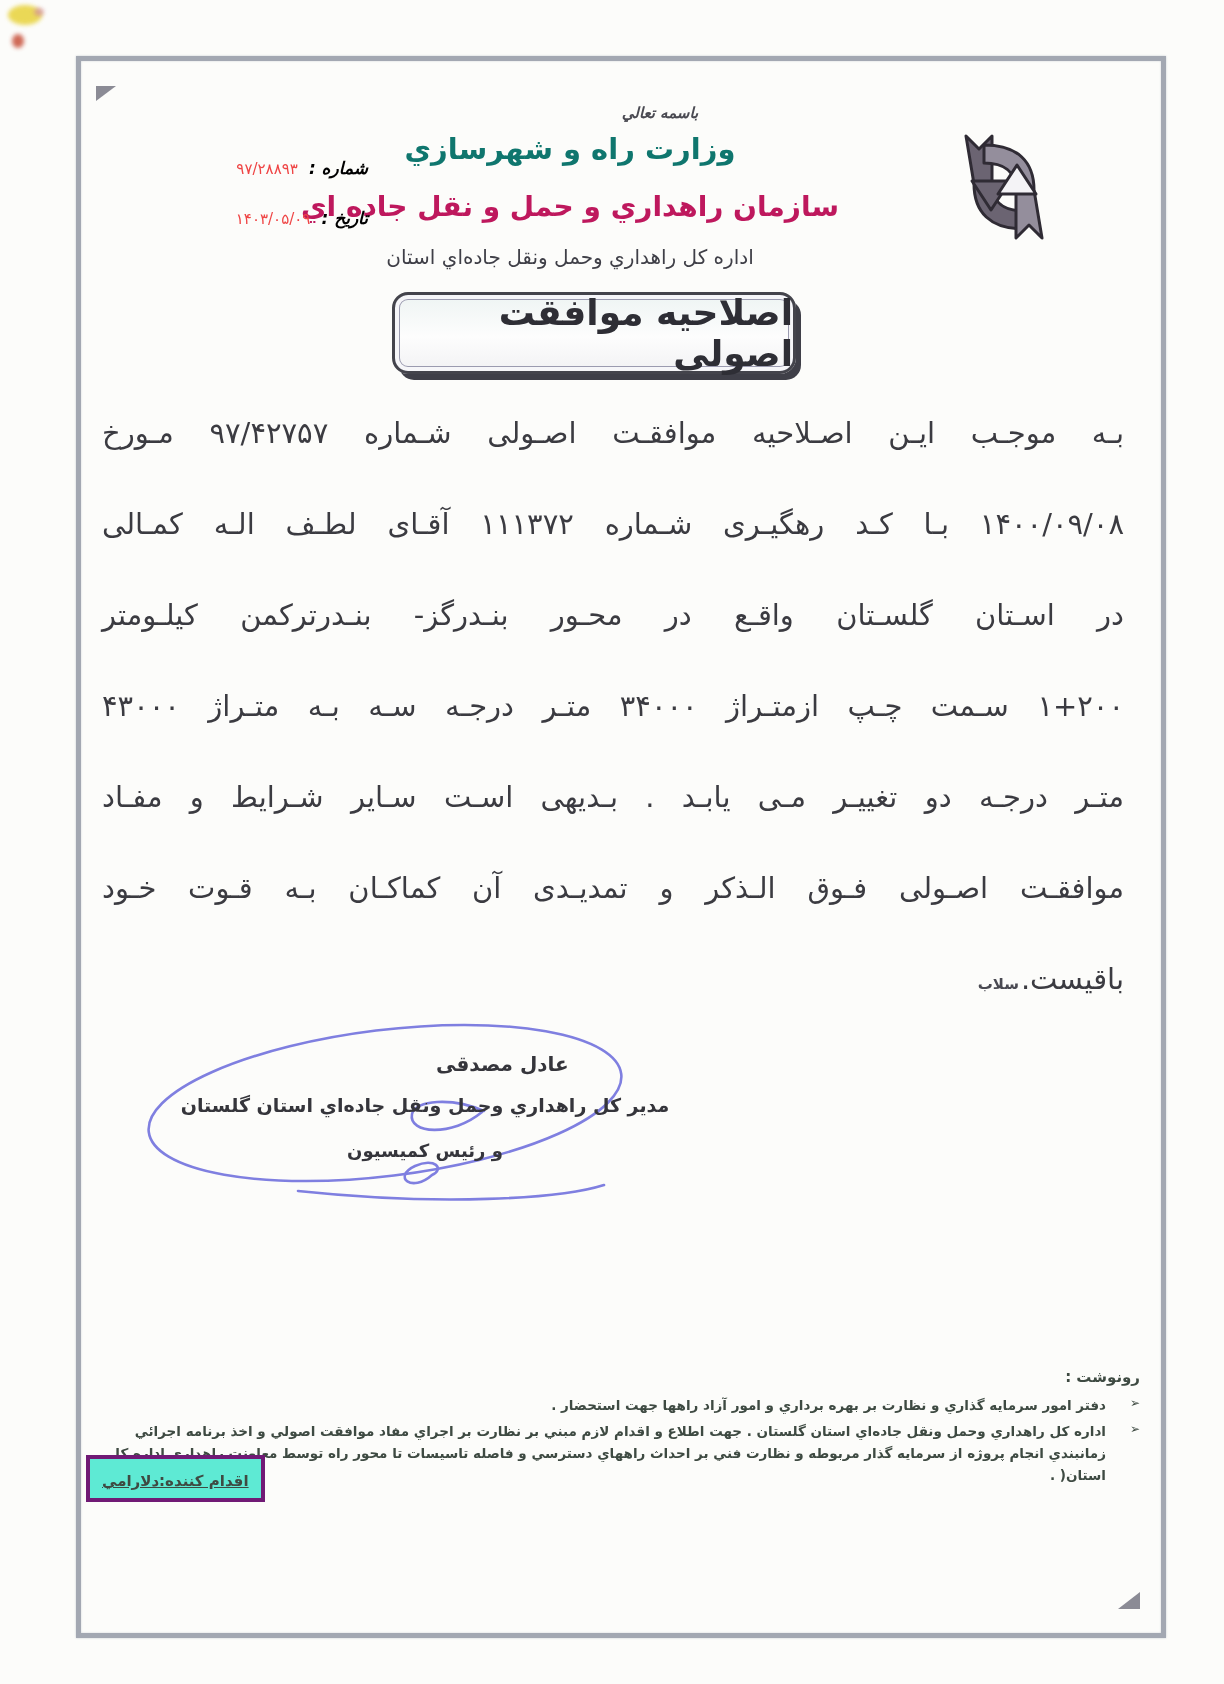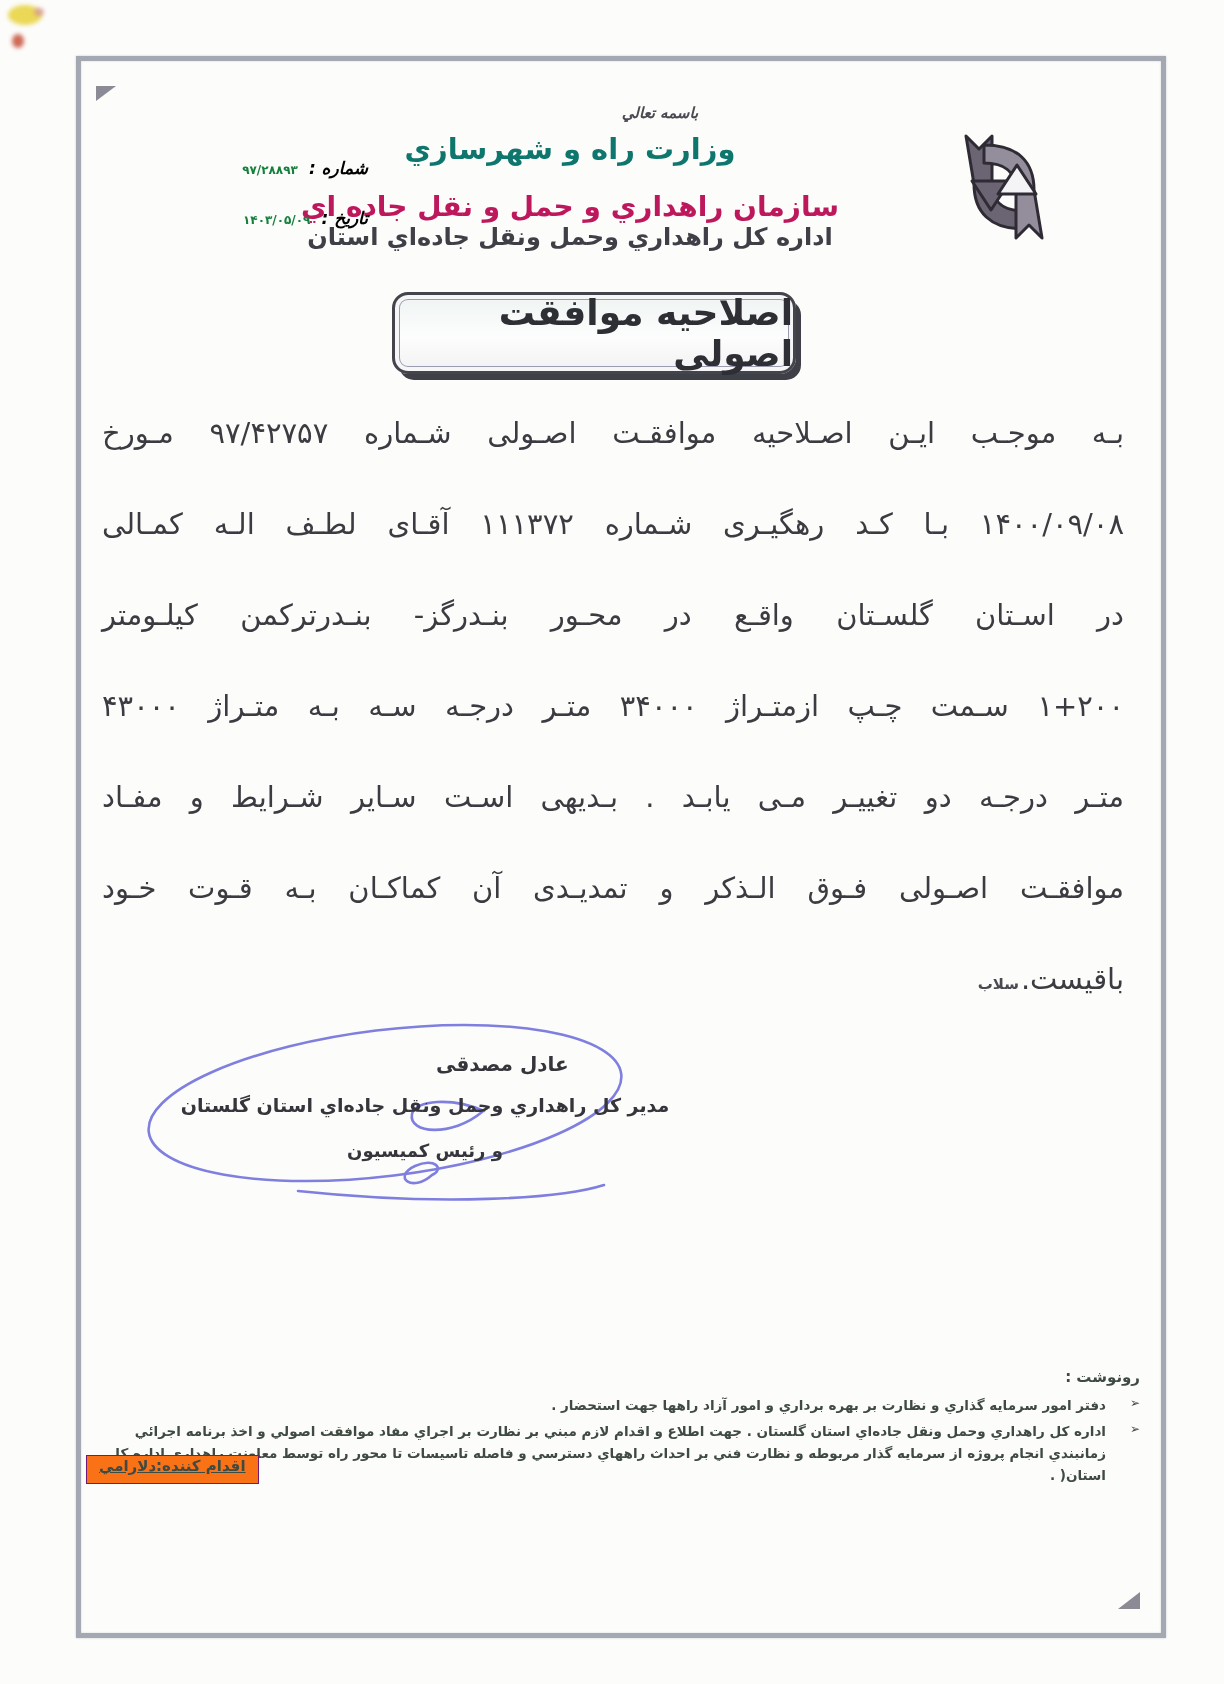--- a/index.html
+++ b/index.html
@@ -31,28 +31,28 @@
   .bismillah {
     position:absolute; left:600px; top:104px; width:120px;
     text-align:center; font-size:15px; font-weight:bold; font-style:italic;
     color:#4a4a52;
   }
   .head-center {
     position:absolute; left:300px; top:132px; width:540px; text-align:center;
   }
   .ministry { font-size:29px; font-weight:bold; color:#0f766e; }
   .organization { font-size:28px; font-weight:bold; color:#be185d; margin-top:24px; }
-  .department { font-size:24px; font-weight:bold; color:#3f3f47; margin-top:0; }
+  .department { font-size:20px; font-weight:normal; color:#3f3f47; margin-top:22px; }
 
   .meta {
     position:absolute; left:128px; top:158px; width:240px; direction:rtl;
   }
   .meta-row { margin-bottom:30px; white-space:nowrap; }
   .meta-label { font-size:17px; font-weight:bold; font-style:italic; color:#000000; }
-  .meta-value { font-size:12px; font-weight:bold; color:#15803d; margin-right:6px; }
+  .meta-value { font-size:15px; font-weight:normal; color:#ef4444; margin-right:6px; }
 
   .logo { position:absolute; left:938px; top:128px; }
 
   
   .title-box {
     position:absolute; left:392px; top:292px; width:404px; height:82px;
     border:3px solid #44444c; border-radius:16px;
     background:linear-gradient(180deg,#eef4f3 0%, #fdfdfd 55%, #f2f2f4 100%);
     box-shadow: 6px 7px 0 -1px #3f3f48, inset 0 0 0 4px #f6f6f9, inset 0 0 0 5px #9b9bb0;
     display:flex; align-items:center; justify-content:center;
@@ -81,22 +81,22 @@
     position:absolute; left:98px; top:1368px; width:1042px; direction:rtl;
     color:#3e4a42;
   }
   .cc-label { font-size:15px; font-weight:bold; margin-bottom:8px; }
   .cc-item { display:flex; direction:rtl; margin-bottom:4px; }
   .cc-bullet { width:34px; flex:0 0 34px; font-size:12px; padding-top:2px; color:#3e4a42; }
   .cc-text { flex:1; font-size:13.5px; font-weight:bold; line-height:22px; text-align:right; }
 
   .handler-box {
     position:absolute; left:86px; top:1455px;
-    border:1px solid #701a75; padding:0 12px 8px 12px;
-    background:#f97316;
+    border:4px solid #701a75; padding:12px 12px 8px 12px;
+    background:#5eead4;
   }
   .handler-text { font-size:15px; font-weight:bold; color:#3e4a42; text-decoration:underline; }
 </style>
 </head>
 <body>
 
 <div class="page">
 
   <div class="frame"></div>
   <div class="corner-mark corner-tl"></div>

